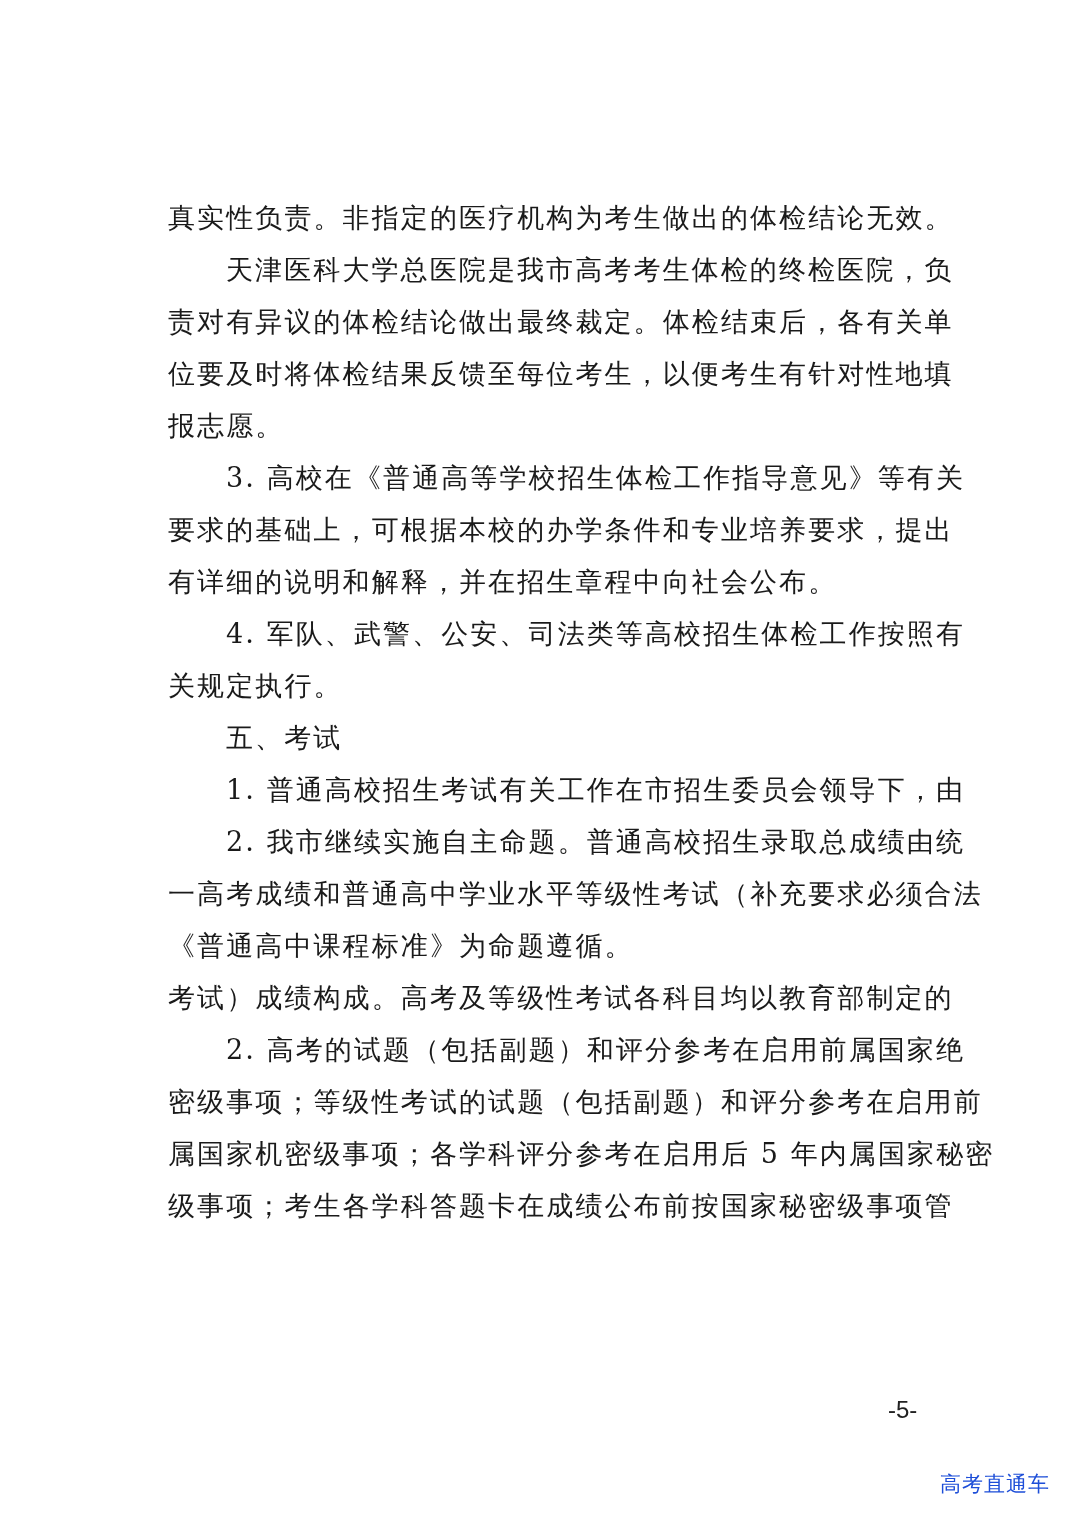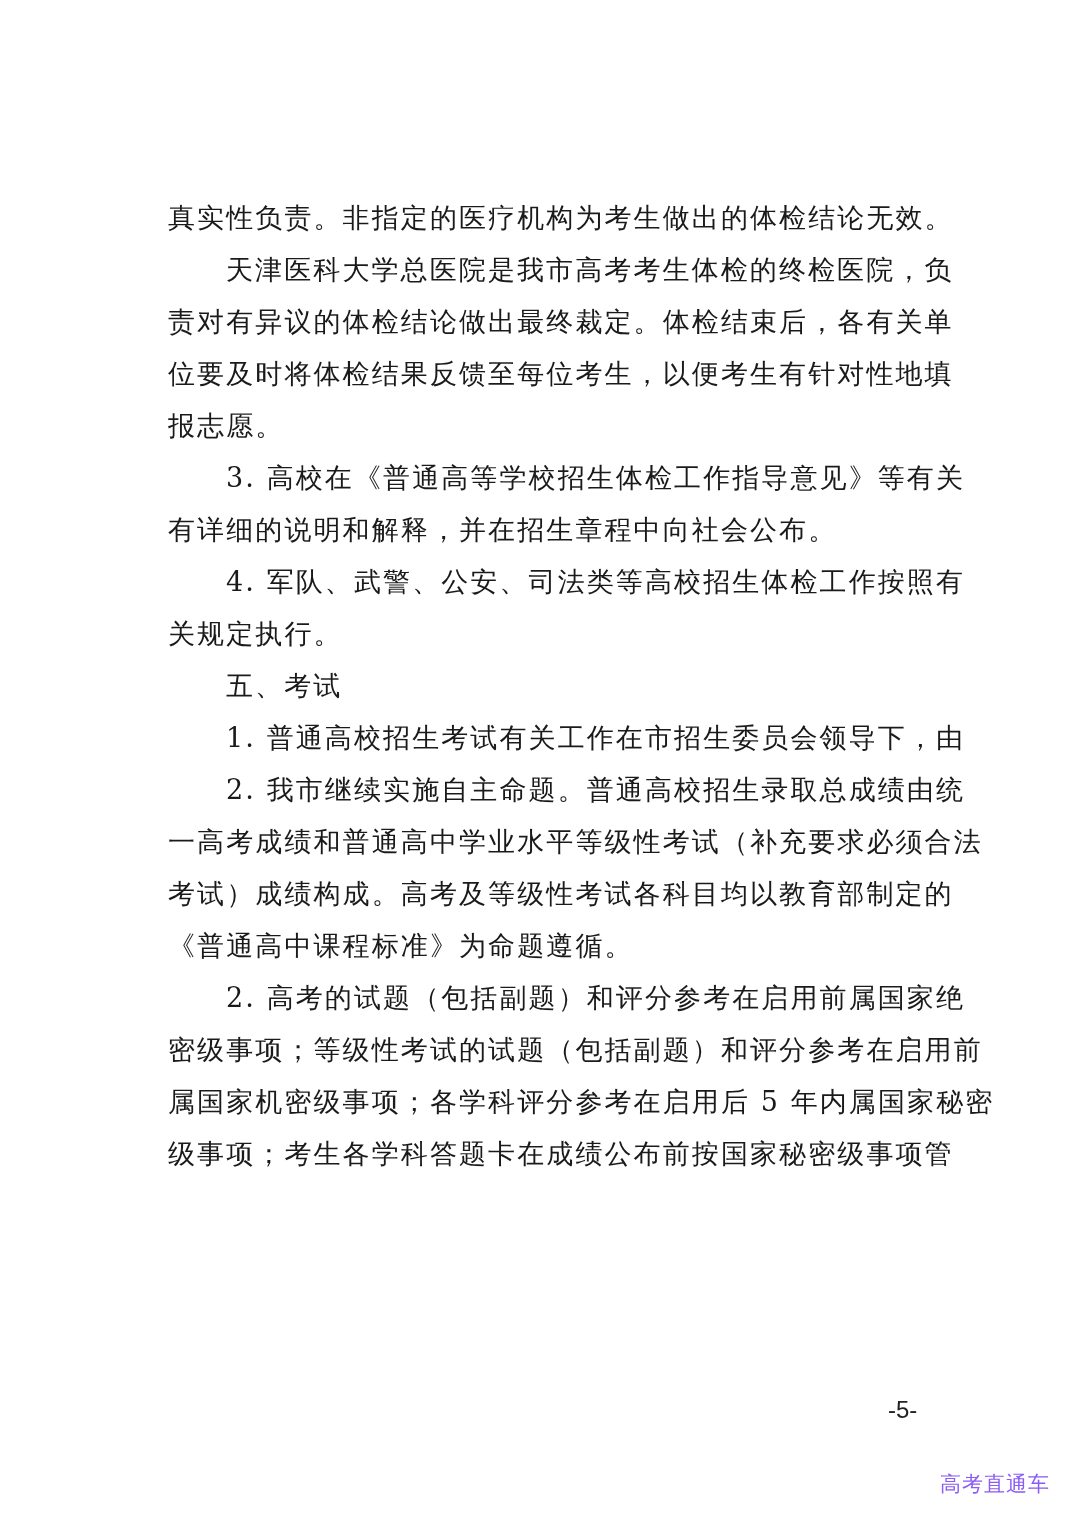--- a/index.html
+++ b/index.html
@@ -49,44 +49,45 @@
       font-family: "Liberation Sans", "DejaVu Sans", sans-serif;
       font-size: 24px;
       color: #222;
     }
     .watermark {
       position: absolute;
       left: 940px;
       top: 1470px;
       font-family: Liberation Sans, sans-serif;
       font-size: 21px;
-      color: #8b5cf6;
+      color: #1d4ed8;
       letter-spacing: 1px;
     }
   </style>
 </head>
 <body>
 
 <div class="page">
   <div class="body-text">
     <div class="line">真实性负责。非指定的医疗机构为考生做出的体检结论无效。</div>
     <div class="line indent">天津医科大学总医院是我市高考考生体检的终检医院，负</div>
     <div class="line">责对有异议的体检结论做出最终裁定。体检结束后，各有关单</div>
     <div class="line">位要及时将体检结果反馈至每位考生，以便考生有针对性地填</div>
     <div class="line">报志愿。</div>
     <div class="line indent">3. 高校在《普通高等学校招生体检工作指导意见》等有关</div>
+    <div class="line">要求的基础上，可根据本校的办学条件和专业培养要求，提出</div>
     <div class="line">有详细的说明和解释，并在招生章程中向社会公布。</div>
     <div class="line indent">4. 军队、武警、公安、司法类等高校招生体检工作按照有</div>
     <div class="line">关规定执行。</div>
     <div class="line heading">五、考试</div>
     <div class="line indent">1. 普通高校招生考试有关工作在市招生委员会领导下，由</div>
     <div class="line indent">2. 我市继续实施自主命题。普通高校招生录取总成绩由统</div>
     <div class="line">一高考成绩和普通高中学业水平等级性考试（补充要求必须合法</div>
+    <div class="line">《普通高中课程标准》为命题遵循。</div>
     <div class="line">考试）成绩构成。高考及等级性考试各科目均以教育部制定的</div>
-    <div class="line">《普通高中课程标准》为命题遵循。</div>
     <div class="line indent">2. 高考的试题（包括副题）和评分参考在启用前属国家绝</div>
     <div class="line">密级事项；等级性考试的试题（包括副题）和评分参考在启用前</div>
     <div class="line">属国家机密级事项；各学科评分参考在启用后 5 年内属国家秘密</div>
     <div class="line">级事项；考生各学科答题卡在成绩公布前按国家秘密级事项管</div>
   </div>
 
   <div class="page-number">-5-</div>
   <div class="watermark">高考直通车</div>
 </div>
 

